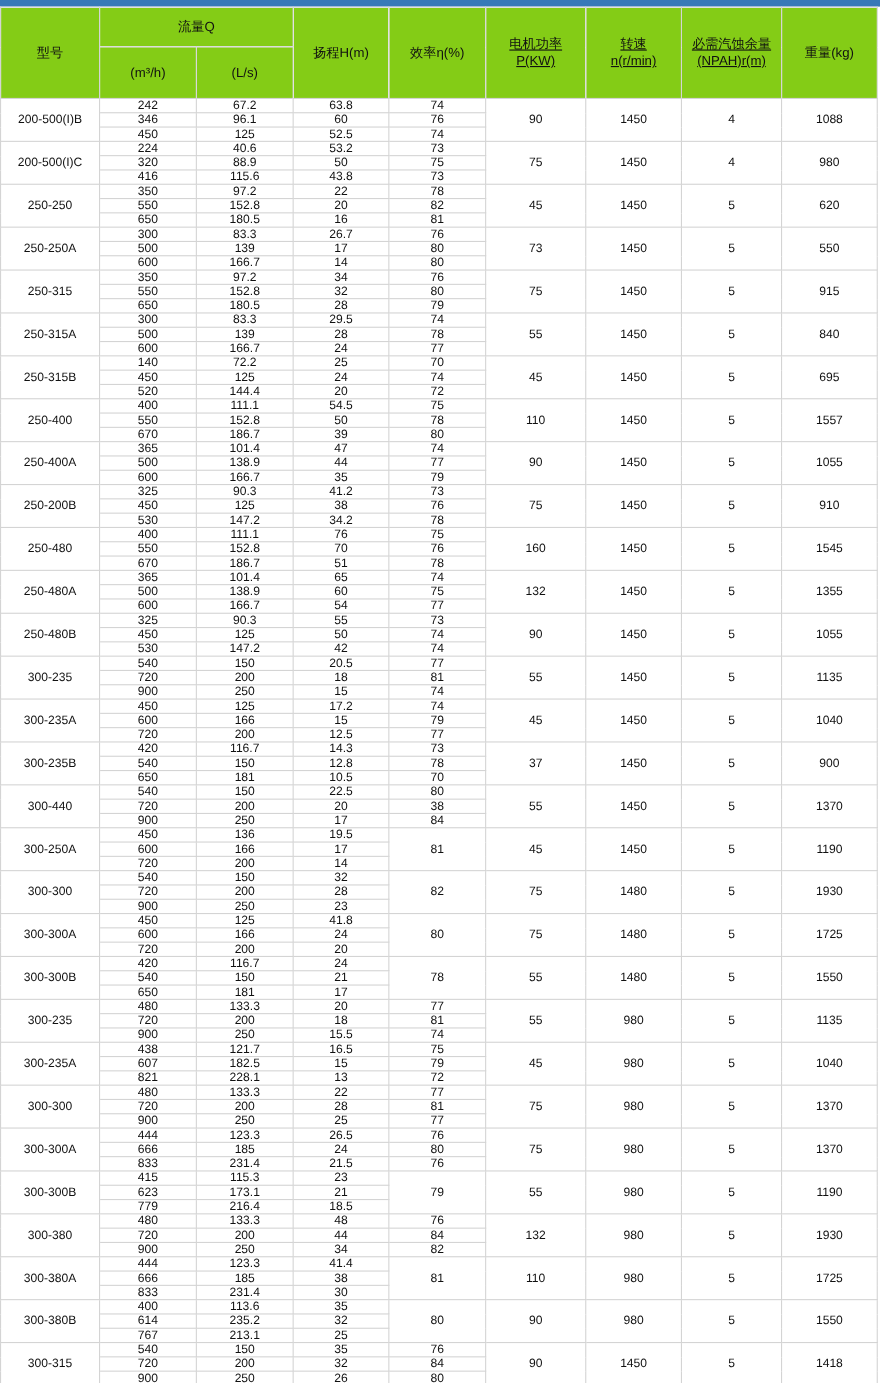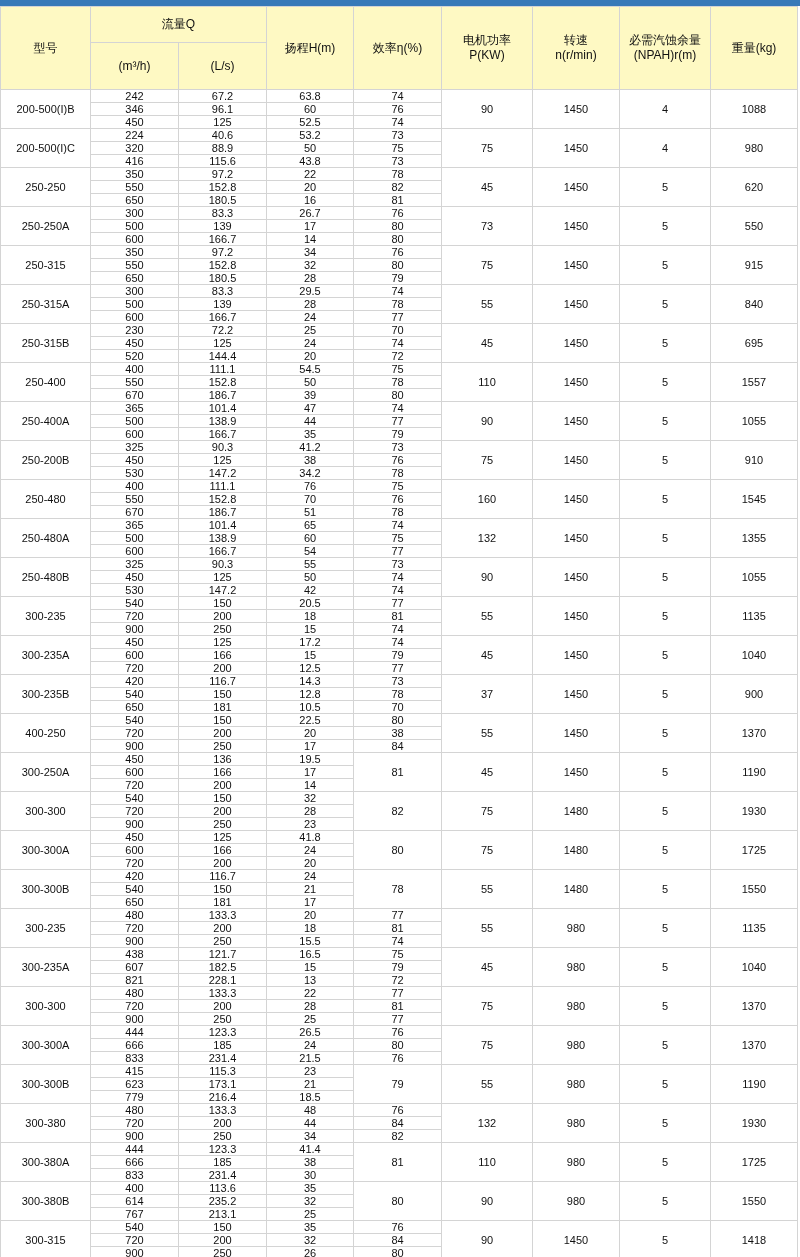--- a/index.html
+++ b/index.html
@@ -23,25 +23,25 @@
     border: 1px solid #d4d4d4;
     text-align: center;
     vertical-align: middle;
     padding: 0;
     font-weight: normal;
     overflow: hidden;
     white-space: nowrap;
   }
   .spec-table thead th {
     font-size: 12px;
-    background: #fef9c3;
+    background: #84cc16;
   }
   .spec-table thead tr.h1 th { height: 35px; }
   .spec-table thead tr.h2 th { height: 46px; }
-  .spec-table thead th.multiline { white-space: pre-line; line-height: 15px; }
+  .spec-table thead th.multiline { white-space: pre-line; line-height: 15px; text-decoration: underline; }
   .spec-table tbody td {
     font-size: 11px;
     height: 12px;
     line-height: 12px;
   }
   
   col.c-model  { width: 90px; }
   col.c-m3h    { width: 88px; }
   col.c-ls     { width: 88px; }
   col.c-head   { width: 87px; }
@@ -221,21 +221,21 @@
         <td>78</td>
       </tr>
       <tr>
         <td>600</td>
         <td>166.7</td>
         <td>24</td>
         <td>77</td>
       </tr>
       <tr>
         <td rowspan="3">250-315B</td>
-        <td>230</td>
+        <td>140</td>
         <td>72.2</td>
         <td>25</td>
         <td>70</td>
         <td rowspan="3">45</td>
         <td rowspan="3">1450</td>
         <td rowspan="3">5</td>
         <td rowspan="3">695</td>
       </tr>
       <tr>
         <td>450</td>
@@ -450,21 +450,21 @@
         <td>12.8</td>
         <td>78</td>
       </tr>
       <tr>
         <td>650</td>
         <td>181</td>
         <td>10.5</td>
         <td>70</td>
       </tr>
       <tr>
-        <td rowspan="3">400-250</td>
+        <td rowspan="3">300-440</td>
         <td>540</td>
         <td>150</td>
         <td>22.5</td>
         <td>80</td>
         <td rowspan="3">55</td>
         <td rowspan="3">1450</td>
         <td rowspan="3">5</td>
         <td rowspan="3">1370</td>
       </tr>
       <tr>

